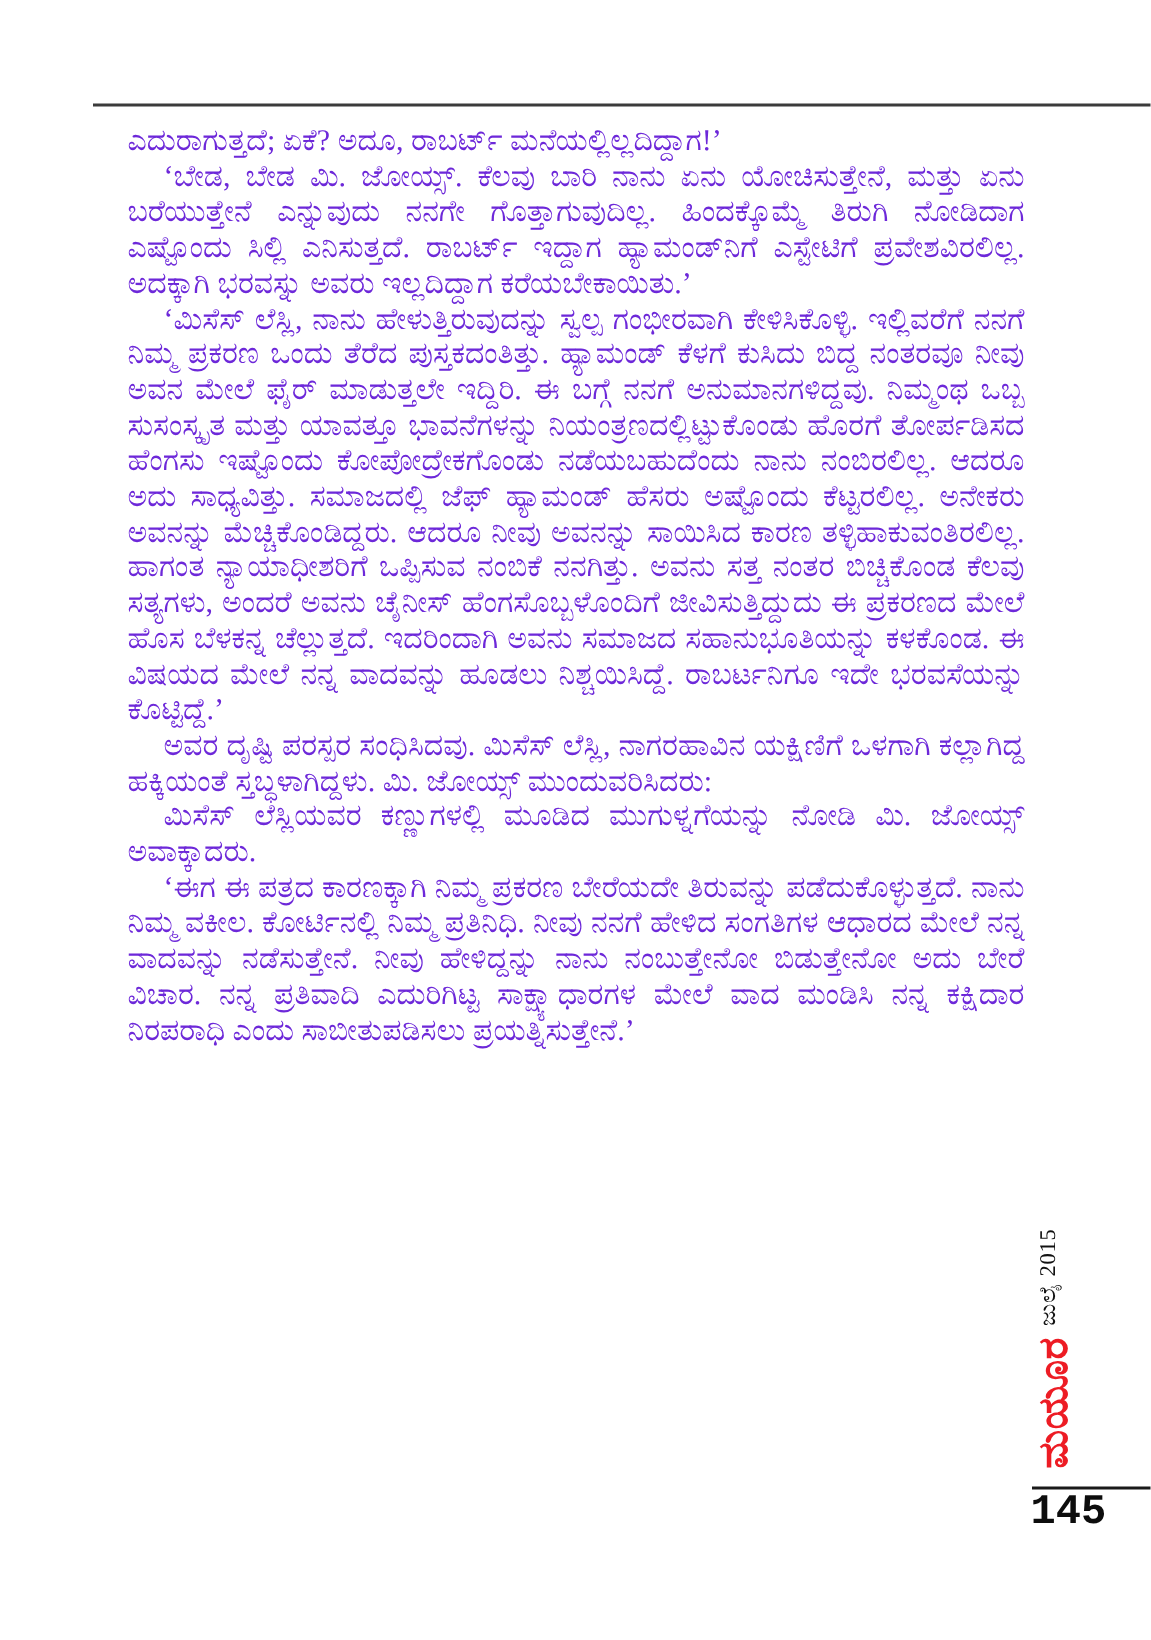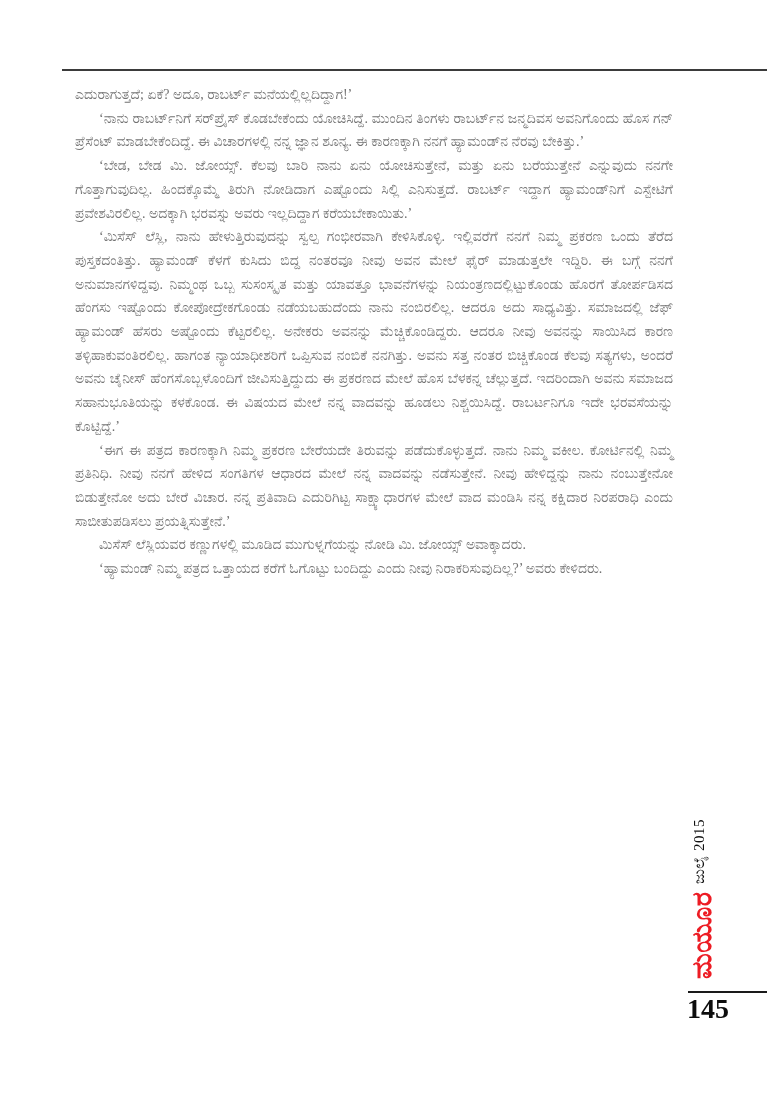--- a/index.html
+++ b/index.html
@@ -9,23 +9,23 @@
     position:relative;
     overflow:hidden;
     font-family:"Liberation Serif","DejaVu Serif",serif;
   }
   .top-rule {
     position:absolute; left:62px; top:69px;
     width:705px; height:2px;
     background:#3b3b3b;
   }
   .text-block {
-    position:absolute; left:75px; top:83px; width:598px;
-    color:#737373;
-    font-size:14px; line-height:23.7px;
+    position:absolute; left:85px; top:83px; width:598px;
+    color:#6d28d9;
+    font-size:20px; line-height:23.7px;
     text-align:justify;
     text-justify:inter-word;
   }
   .text-block p { margin:0; padding:0; text-indent:24px; }
   .text-block p.first { text-indent:0; }
 
   .vert {
     position:absolute;
     transform:rotate(-90deg);
     transform-origin:0 0;
@@ -44,35 +44,34 @@
     letter-spacing:0.5px;
   }
   .footer-rule {
     position:absolute; left:688px; top:991px;
     width:79px; height:2px;
     background:#1a1a1a;
   }
   .page-num {
     position:absolute; left:687px; top:993px;
     font-size:28px; font-weight:700;
-    font-family:Liberation Serif, serif;
+    font-family:Liberation Mono, monospace;
     color:#0d0d0d;
   }
 </style>
 </head>
 <body>
 
 <div class="top-rule"></div>
 
 <div class="text-block">
   <p class="first">ಎದುರಾಗುತ್ತದೆ; ಏಕೆ? ಅದೂ, ರಾಬರ್ಟ್ ಮನೆಯಲ್ಲಿಲ್ಲದಿದ್ದಾಗ!’</p>
-  <p>‘ನಾನು ರಾಬರ್ಟ್‌ನಿಗೆ ಸರ್‌ಪ್ರೈಸ್ ಕೊಡಬೇಕೆಂದು ಯೋಚಿಸಿದ್ದೆ. ಮುಂದಿನ ತಿಂಗಳು ರಾಬರ್ಟ್‌ನ ಜನ್ಮದಿವಸ ಅವನಿಗೊಂದು ಹೊಸ ಗನ್ ಪ್ರೆಸೆಂಟ್ ಮಾಡಬೇಕೆಂದಿದ್ದೆ. ಈ ವಿಚಾರಗಳಲ್ಲಿ ನನ್ನ ಜ್ಞಾನ ಶೂನ್ಯ. ಈ ಕಾರಣಕ್ಕಾಗಿ ನನಗೆ ಹ್ಯಾಮಂಡ್‌ನ ನೆರವು ಬೇಕಿತ್ತು.’</p>
   <p>‘ಬೇಡ, ಬೇಡ ಮಿ. ಜೋಯ್ಸ್. ಕೆಲವು ಬಾರಿ ನಾನು ಏನು ಯೋಚಿಸುತ್ತೇನೆ, ಮತ್ತು ಏನು ಬರೆಯುತ್ತೇನೆ ಎನ್ನುವುದು ನನಗೇ ಗೊತ್ತಾಗುವುದಿಲ್ಲ. ಹಿಂದಕ್ಕೊಮ್ಮೆ ತಿರುಗಿ ನೋಡಿದಾಗ ಎಷ್ಟೊಂದು ಸಿಲ್ಲಿ ಎನಿಸುತ್ತದೆ. ರಾಬರ್ಟ್ ಇದ್ದಾಗ ಹ್ಯಾಮಂಡ್‌ನಿಗೆ ಎಸ್ಟೇಟಿಗೆ ಪ್ರವೇಶವಿರಲಿಲ್ಲ. ಅದಕ್ಕಾಗಿ ಭರವಸ್ನು ಅವರು ಇಲ್ಲದಿದ್ದಾಗ ಕರೆಯಬೇಕಾಯಿತು.’</p>
   <p>‘ಮಿಸೆಸ್ ಲೆಸ್ಲಿ, ನಾನು ಹೇಳುತ್ತಿರುವುದನ್ನು ಸ್ವಲ್ಪ ಗಂಭೀರವಾಗಿ ಕೇಳಿಸಿಕೊಳ್ಳಿ. ಇಲ್ಲಿವರೆಗೆ ನನಗೆ ನಿಮ್ಮ ಪ್ರಕರಣ ಒಂದು ತೆರೆದ ಪುಸ್ತಕದಂತಿತ್ತು. ಹ್ಯಾಮಂಡ್ ಕೆಳಗೆ ಕುಸಿದು ಬಿದ್ದ ನಂತರವೂ ನೀವು ಅವನ ಮೇಲೆ ಫೈರ್ ಮಾಡುತ್ತಲೇ ಇದ್ದಿರಿ. ಈ ಬಗ್ಗೆ ನನಗೆ ಅನುಮಾನಗಳಿದ್ದವು. ನಿಮ್ಮಂಥ ಒಬ್ಬ ಸುಸಂಸ್ಕೃತ ಮತ್ತು ಯಾವತ್ತೂ ಭಾವನೆಗಳನ್ನು ನಿಯಂತ್ರಣದಲ್ಲಿಟ್ಟುಕೊಂಡು ಹೊರಗೆ ತೋರ್ಪಡಿಸದ ಹೆಂಗಸು ಇಷ್ಟೊಂದು ಕೋಪೋದ್ರೇಕಗೊಂಡು ನಡೆಯಬಹುದೆಂದು ನಾನು ನಂಬಿರಲಿಲ್ಲ. ಆದರೂ ಅದು ಸಾಧ್ಯವಿತ್ತು. ಸಮಾಜದಲ್ಲಿ ಜೆಫ್ ಹ್ಯಾಮಂಡ್ ಹೆಸರು ಅಷ್ಟೊಂದು ಕೆಟ್ಟರಲಿಲ್ಲ. ಅನೇಕರು ಅವನನ್ನು ಮೆಚ್ಚಿಕೊಂಡಿದ್ದರು. ಆದರೂ ನೀವು ಅವನನ್ನು ಸಾಯಿಸಿದ ಕಾರಣ ತಳ್ಳಿಹಾಕುವಂತಿರಲಿಲ್ಲ. ಹಾಗಂತ ನ್ಯಾಯಾಧೀಶರಿಗೆ ಒಪ್ಪಿಸುವ ನಂಬಿಕೆ ನನಗಿತ್ತು. ಅವನು ಸತ್ತ ನಂತರ ಬಿಚ್ಚಿಕೊಂಡ ಕೆಲವು ಸತ್ಯಗಳು, ಅಂದರೆ ಅವನು ಚೈನೀಸ್ ಹೆಂಗಸೊಬ್ಬಳೊಂದಿಗೆ ಜೀವಿಸುತ್ತಿದ್ದುದು ಈ ಪ್ರಕರಣದ ಮೇಲೆ ಹೊಸ ಬೆಳಕನ್ನ ಚೆಲ್ಲುತ್ತದೆ. ಇದರಿಂದಾಗಿ ಅವನು ಸಮಾಜದ ಸಹಾನುಭೂತಿಯನ್ನು ಕಳಕೊಂಡ. ಈ ವಿಷಯದ ಮೇಲೆ ನನ್ನ ವಾದವನ್ನು ಹೂಡಲು ನಿಶ್ಚಯಿಸಿದ್ದೆ. ರಾಬರ್ಟನಿಗೂ ಇದೇ ಭರವಸೆಯನ್ನು ಕೊಟ್ಟಿದ್ದೆ.’</p>
+  <p>ಅವರ ದೃಷ್ಟಿ ಪರಸ್ಪರ ಸಂಧಿಸಿದವು. ಮಿಸೆಸ್ ಲೆಸ್ಲಿ, ನಾಗರಹಾವಿನ ಯಕ್ಷಿಣಿಗೆ ಒಳಗಾಗಿ ಕಲ್ಲಾಗಿದ್ದ ಹಕ್ಕಿಯಂತೆ ಸ್ತಬ್ಧಳಾಗಿದ್ದಳು. ಮಿ. ಜೋಯ್ಸ್ ಮುಂದುವರಿಸಿದರು:</p>
+  <p>ಮಿಸೆಸ್ ಲೆಸ್ಲಿಯವರ ಕಣ್ಣುಗಳಲ್ಲಿ ಮೂಡಿದ ಮುಗುಳ್ನಗೆಯನ್ನು ನೋಡಿ ಮಿ. ಜೋಯ್ಸ್ ಅವಾಕ್ಕಾದರು.</p>
   <p>‘ಈಗ ಈ ಪತ್ರದ ಕಾರಣಕ್ಕಾಗಿ ನಿಮ್ಮ ಪ್ರಕರಣ ಬೇರೆಯದೇ ತಿರುವನ್ನು ಪಡೆದುಕೊಳ್ಳುತ್ತದೆ. ನಾನು ನಿಮ್ಮ ವಕೀಲ. ಕೋರ್ಟಿನಲ್ಲಿ ನಿಮ್ಮ ಪ್ರತಿನಿಧಿ. ನೀವು ನನಗೆ ಹೇಳಿದ ಸಂಗತಿಗಳ ಆಧಾರದ ಮೇಲೆ ನನ್ನ ವಾದವನ್ನು ನಡೆಸುತ್ತೇನೆ. ನೀವು ಹೇಳಿದ್ದನ್ನು ನಾನು ನಂಬುತ್ತೇನೋ ಬಿಡುತ್ತೇನೋ ಅದು ಬೇರೆ ವಿಚಾರ. ನನ್ನ ಪ್ರತಿವಾದಿ ಎದುರಿಗಿಟ್ಟ ಸಾಕ್ಷ್ಯಾಧಾರಗಳ ಮೇಲೆ ವಾದ ಮಂಡಿಸಿ ನನ್ನ ಕಕ್ಷಿದಾರ ನಿರಪರಾಧಿ ಎಂದು ಸಾಬೀತುಪಡಿಸಲು ಪ್ರಯತ್ನಿಸುತ್ತೇನೆ.’</p>
-  <p>ಮಿಸೆಸ್ ಲೆಸ್ಲಿಯವರ ಕಣ್ಣುಗಳಲ್ಲಿ ಮೂಡಿದ ಮುಗುಳ್ನಗೆಯನ್ನು ನೋಡಿ ಮಿ. ಜೋಯ್ಸ್ ಅವಾಕ್ಕಾದರು.</p>
-  <p>‘ಹ್ಯಾಮಂಡ್ ನಿಮ್ಮ ಪತ್ರದ ಒತ್ತಾಯದ ಕರೆಗೆ ಓಗೊಟ್ಟು ಬಂದಿದ್ದು ಎಂದು ನೀವು ನಿರಾಕರಿಸುವುದಿಲ್ಲ?’ ಅವರು ಕೇಳಿದರು.</p>
 </div>
 
 <div class="vert issue-date">ಜುಲೈ 2015</div>
 <div class="vert brand-name">ಮಯೂರ</div>
 <div class="footer-rule"></div>
 <div class="page-num">145</div>
 
 </body></html>

